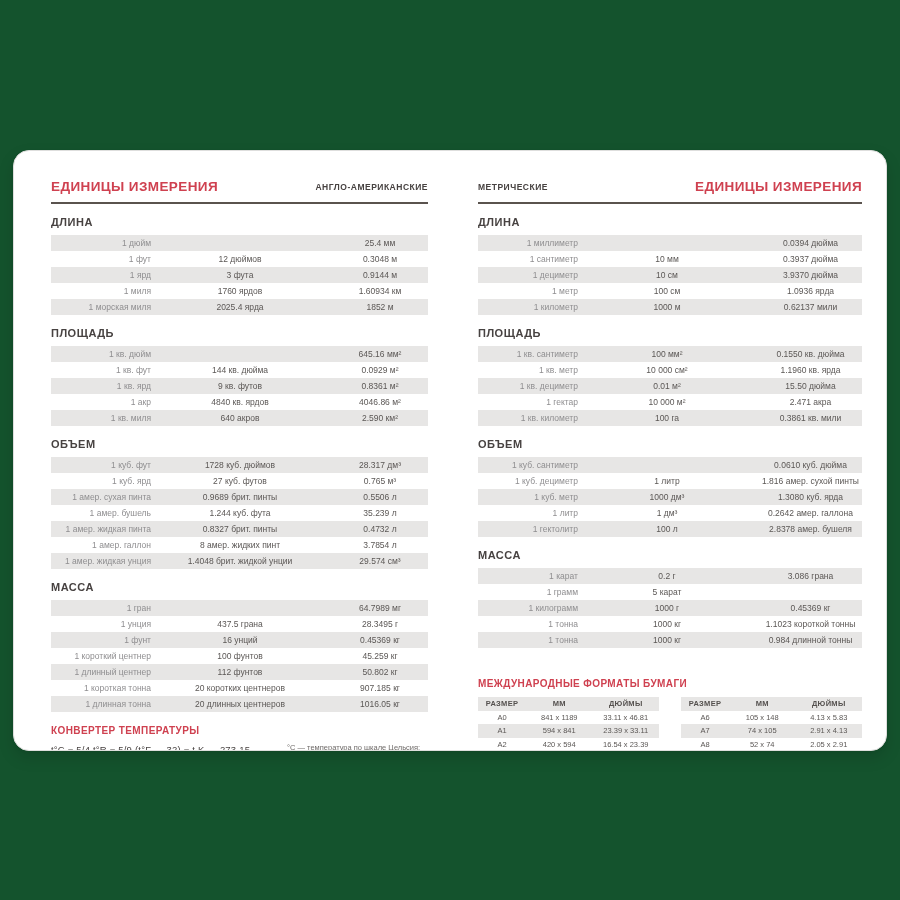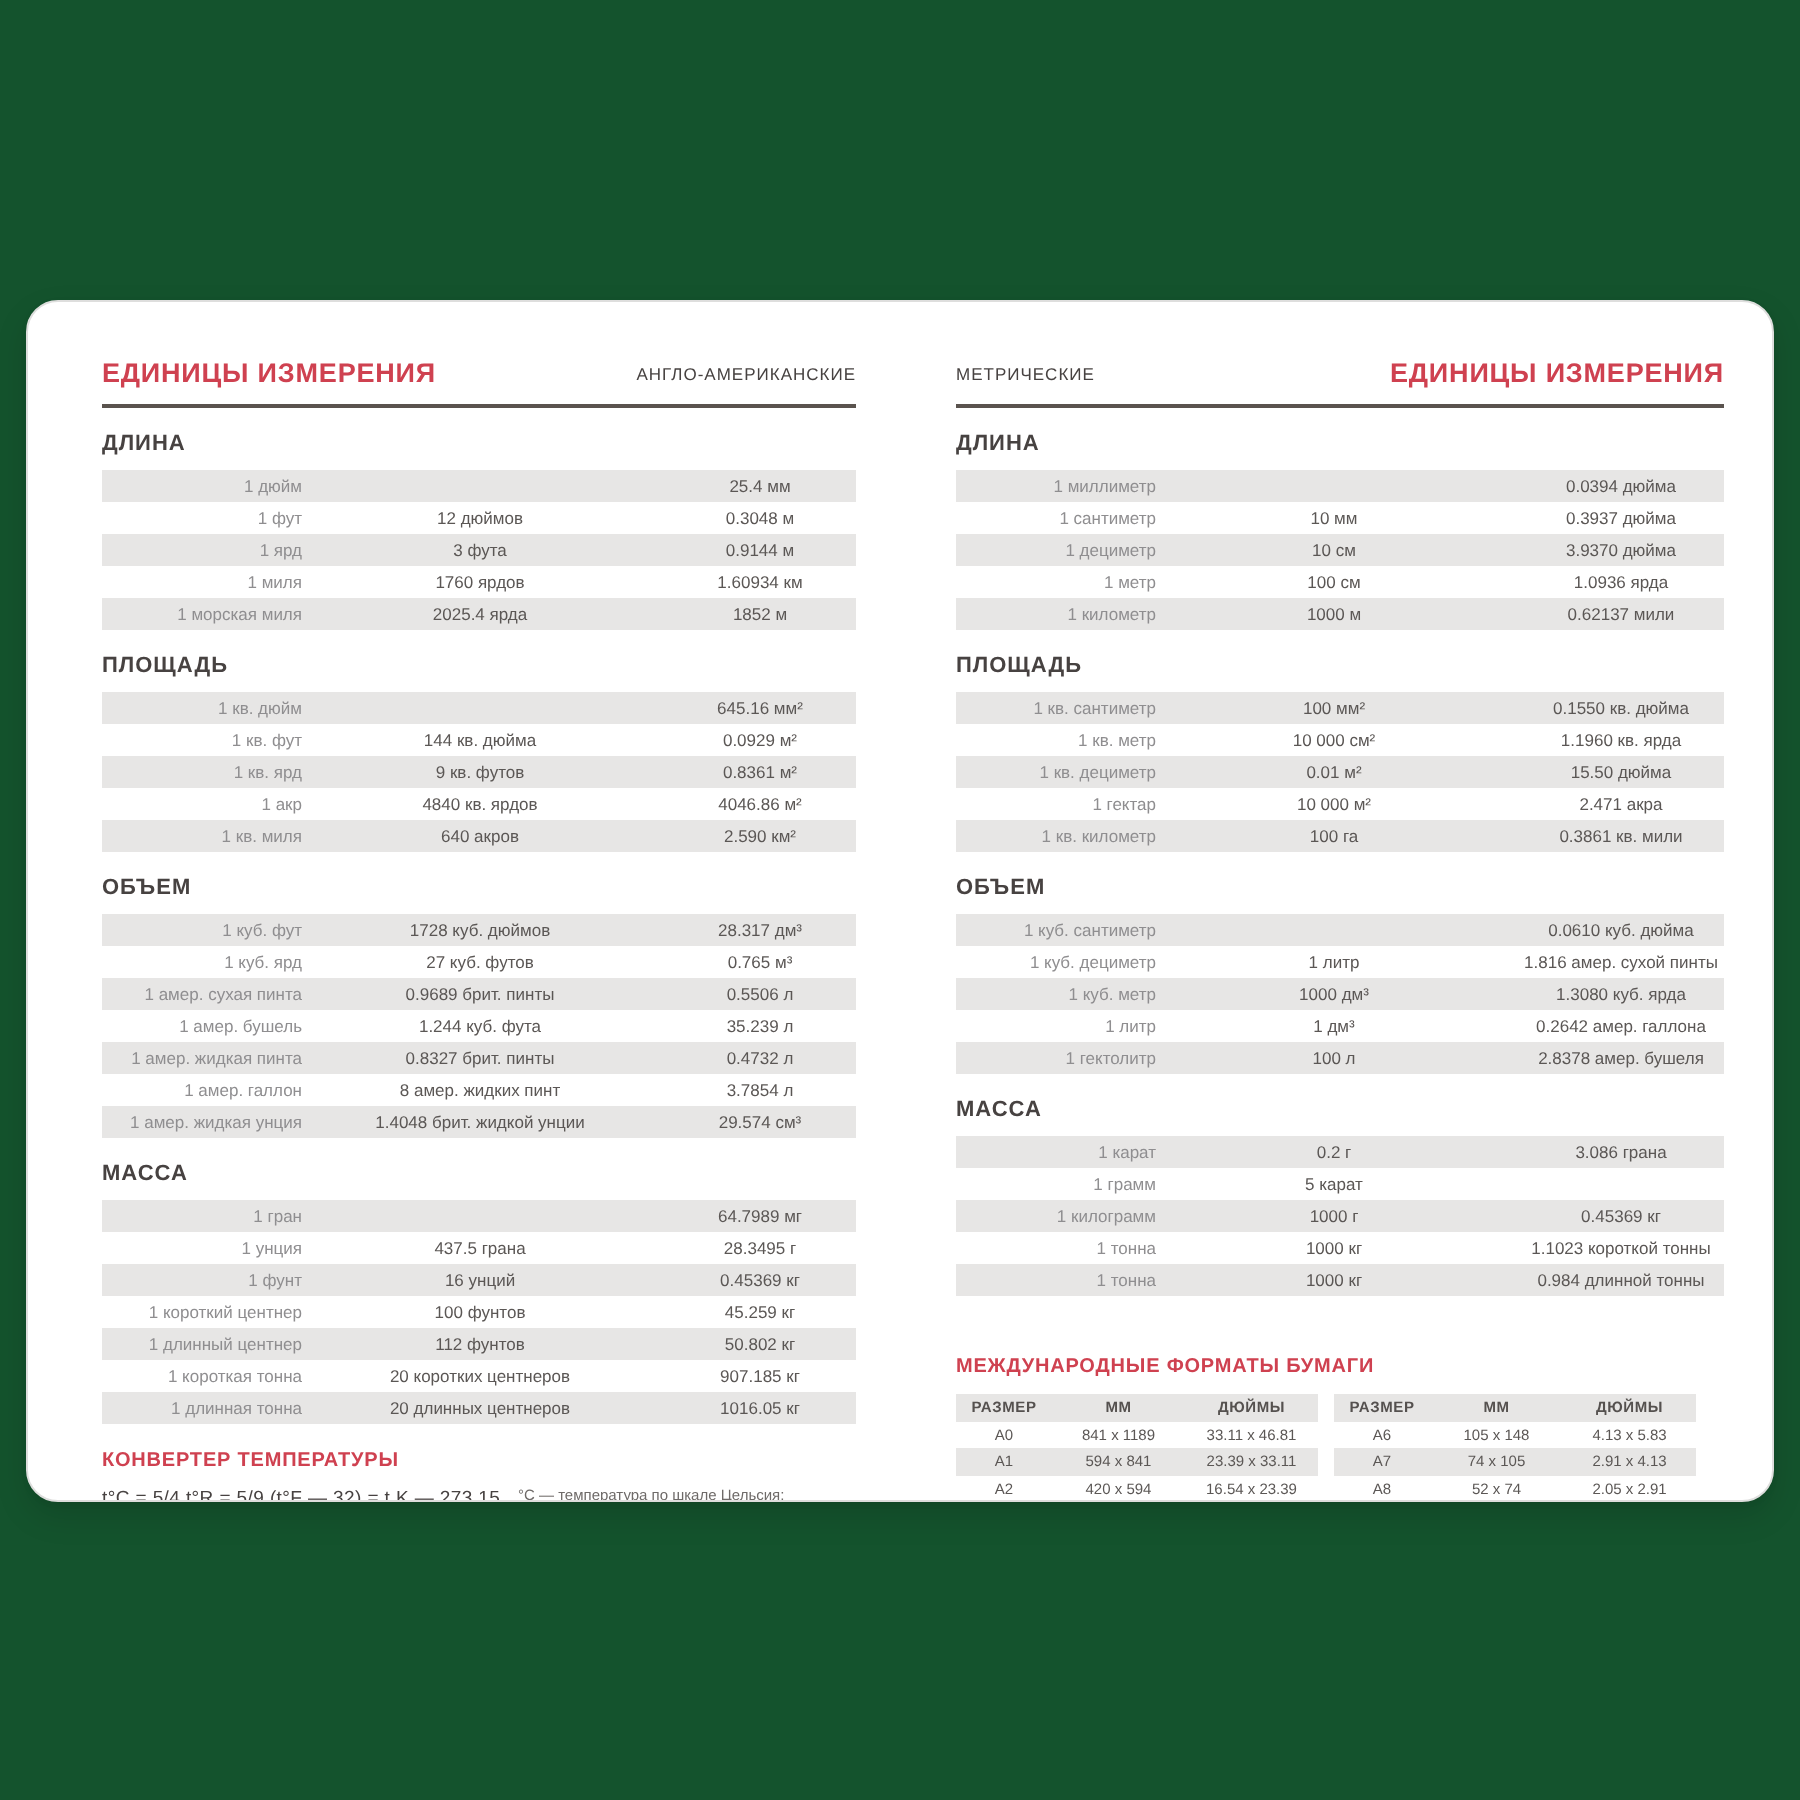--- a/index.html
+++ b/index.html
@@ -18,45 +18,45 @@
     padding:21px 26px 0 37px;
     gap:50px;
     overflow:hidden;
   }
   .page{box-sizing:border-box;}
   .page-left{width:377px;flex:0 0 377px;}
   .page-right{width:384px;flex:0 0 384px;}
 
   .page-head{display:flex;justify-content:space-between;align-items:flex-end;height:22px;}
   .page-title{color:#cf4150;font-size:13.5px;font-weight:bold;letter-spacing:.4px;}
-  .page-sub{color:#474241;font-size:8.5px;font-weight:normal;letter-spacing:.5px;padding-bottom:2px;}
+  .page-sub{color:#474241;font-size:8.5px;font-weight:bold;letter-spacing:.5px;padding-bottom:2px;}
   .head-rule{border-bottom:2px solid #5a534e;margin-top:8px;}
 
   .section-h{
     font-size:11px;font-weight:bold;color:#474241;letter-spacing:.5px;
     margin:12px 0 7px 0;
   }
   .units .trow{
     display:grid;grid-template-columns:110px 158px 1fr;
     height:16px;line-height:16px;font-size:8.5px;
   }
   .units .trow:nth-child(odd){background:#e7e6e5;}
   .trow span{white-space:nowrap;overflow:visible;}
   .units .c1{text-align:right;padding-right:10px;color:#8f8e90;}
   .units .c2{text-align:center;color:#5b5755;}
   .units .c3{text-align:center;padding-left:13px;color:#5b5755;}
 
   .temp-h{color:#cf4150;font-size:10px;font-weight:bold;letter-spacing:.4px;margin:13px 0 6px 0;}
   .temp-row{display:flex;}
   .temp-formula{font-size:9.5px;color:#474241;width:208px;flex:0 0 208px;padding-top:2px;letter-spacing:.2px;}
   .temp-notes{font-size:7.5px;color:#6e6a68;line-height:11.5px;}
-  .temp-notes div{white-space:nowrap;}
+  .temp-notes div{white-space:nowrap;margin-left:28px;}
 
   .paper-h{color:#cf4150;font-size:10px;font-weight:bold;letter-spacing:.4px;margin:30px 0 8px 0;}
-  .paper-wrap{display:flex;gap:8px;}
+  .paper-wrap{display:flex;gap:22px;}
   .paper-table{width:181px;flex:0 0 181px;}
   .paper-head,.paper-rows .trow{
     display:grid;grid-template-columns:48px 1fr 1fr;
     height:13.5px;line-height:13.5px;font-size:7.5px;text-align:center;color:#5b5755;
   }
   .paper-head{background:#e7e6e5;font-weight:bold;letter-spacing:.3px;color:#55514f;}
   .paper-rows .trow:nth-child(even){background:#e7e6e5;}
 </style>
 </head>
 <body>

